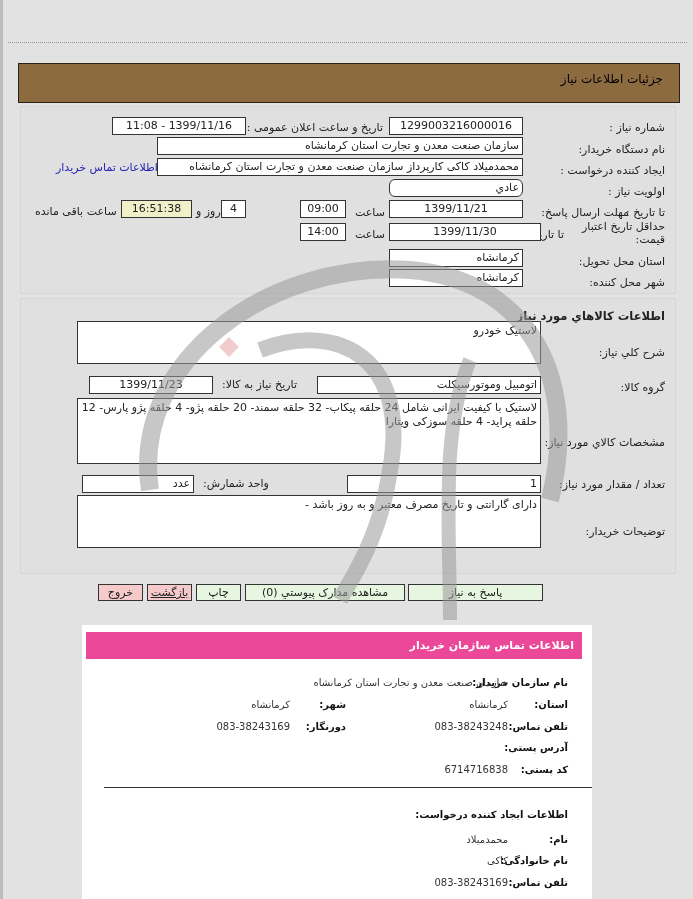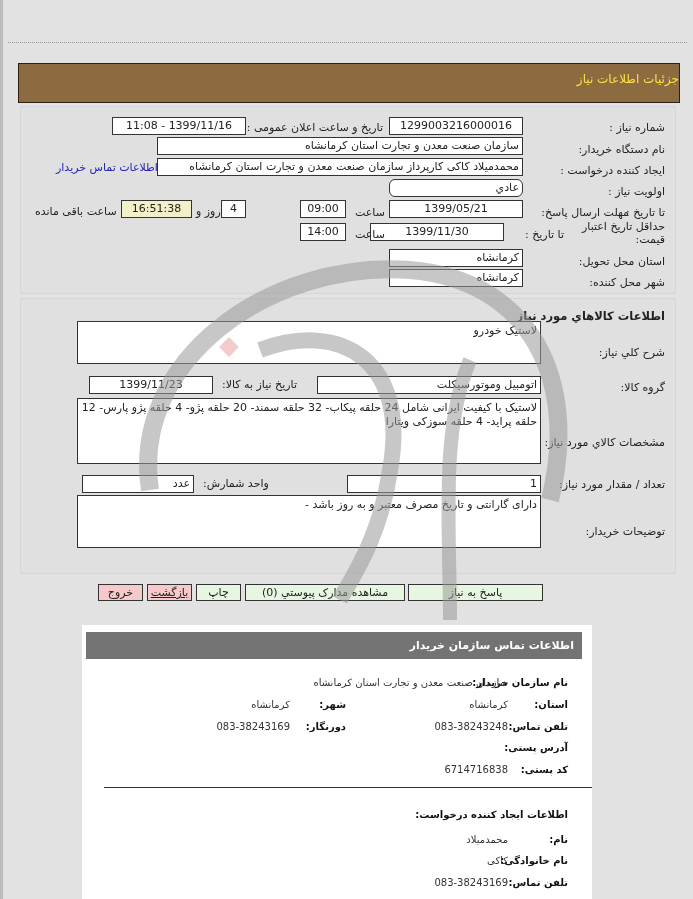--- a/index.html
+++ b/index.html
@@ -12,21 +12,21 @@
     direction: rtl;
     position: relative;
   }
   .left-border { position: absolute; left: 0; top: 0; width: 3px; height: 899px; background: #bdbdbd; }
   .dotted-sep { position: absolute; left: 8px; right: 6px; top: 42px; border-top: 1px dotted #9a9a9a; }
 
   .main-header {
     position: absolute; left: 18px; top: 63px; width: 494px;
     width: 662px; height: 40px;
     background: #8d6b40; border: 1px solid #2b2116;
-    color: #fde047; font-size: 12px; line-height: 30px; 
+    color: #000000; font-size: 12px; line-height: 30px; padding-right: 16px;
   }
 
   .panel {
     position: absolute; left: 20px; width: 656px;
     border: 1px solid #d6d6d6; background: #e0e0e0;
   }
   .panel1 { top: 106px; height: 188px; }
   .panel2 { top: 298px; height: 276px; }
 
   .abs { position: absolute; white-space: nowrap; }
@@ -53,21 +53,21 @@
   }
   .btn.red { background: #f6c9cb; }
   .btn.underline span { text-decoration: underline; }
 
   .contact-card {
     position: absolute; left: 82px; top: 625px; width: 510px; height: 274px;
     background: #fff;
   }
   .contact-header {
     position: absolute; left: 4px; top: 7px; width: 496px; height: 27px;
-    background: #737373; color: #fff; font-weight: bold; font-size: 11px;
+    background: #ec4899; color: #fff; font-weight: bold; font-size: 11px;
     line-height: 27px; padding-right: 8px;
   }
   .c-lbl { position: absolute; font-weight: bold; font-size: 10px; white-space: nowrap; color: #111; }
   .c-val { position: absolute; font-size: 10px; white-space: nowrap; color: #333; text-align: right; }
   .c-sep { position: absolute; left: 22px; width: 488px; top: 162px; border-top: 1px solid #333; }
 
   .watermark { position: absolute; left: 110px; top: 240px; width: 470px; height: 380px; pointer-events: none; opacity: 0.55; }
 </style>
 </head>
 <body>
@@ -91,31 +91,31 @@
 
 <span class="lbl" style="right:28px; top:164px;">ایجاد کننده درخواست :</span>
 <div class="field" style="left:157px; top:158px; width:366px;">محمدمیلاد کاکی کارپرداز سازمان صنعت معدن و تجارت استان کرمانشاه</div>
 <span class="abs link" style="left:56px; top:161px;">اطلاعات تماس خریدار</span>
 
 <span class="lbl" style="right:28px; top:185px;">اولویت نیاز :</span>
 <div class="field" style="left:389px; top:179px; width:134px;border-radius:6px;">عادي</div>
 
 <span class="lbl" style="right:64px; top:206px;">مهلت ارسال پاسخ:</span>
 <span class="lbl" style="right:28px; top:206px;">تا تاریخ :</span>
-<div class="field center" style="left:389px; top:200px; width:134px;">1399/05/21</div>
+<div class="field center" style="left:389px; top:200px; width:134px;">1399/11/21</div>
 <span class="lbl" style="left:355px; top:206px;">ساعت</span>
 <div class="field center" style="left:300px; top:200px; width:46px;">09:00</div>
 <div class="field center" style="left:221px; top:200px; width:25px;">4</div>
 <span class="lbl" style="left:196px; top:205px;">روز و</span>
 <div class="field center yellow" style="left:121px; top:200px; width:71px;">16:51:38</div>
 <span class="lbl" style="left:35px; top:205px;">ساعت باقی مانده</span>
 
 <span class="lbl" style="right:28px; top:220px; width:95px; white-space:normal; line-height:13px;">حداقل تاریخ اعتبار قیمت:</span>
 <span class="lbl" style="right:129px; top:228px;">تا تاریخ :</span>
-<div class="field center" style="left:370px; top:223px; width:134px;">1399/11/30</div>
+<div class="field center" style="left:389px; top:223px; width:152px;">1399/11/30</div>
 <span class="lbl" style="left:355px; top:228px;">ساعت</span>
 <div class="field center" style="left:300px; top:223px; width:46px;">14:00</div>
 
 <span class="lbl" style="right:28px; top:255px;">استان محل تحویل:</span>
 <div class="field" style="left:389px; top:249px; width:134px;">کرمانشاه</div>
 <span class="lbl" style="right:28px; top:276px;">شهر محل کننده:</span>
 <div class="field" style="left:389px; top:269px; width:134px;">کرمانشاه</div>
 
 <div class="panel panel2"></div>
 

